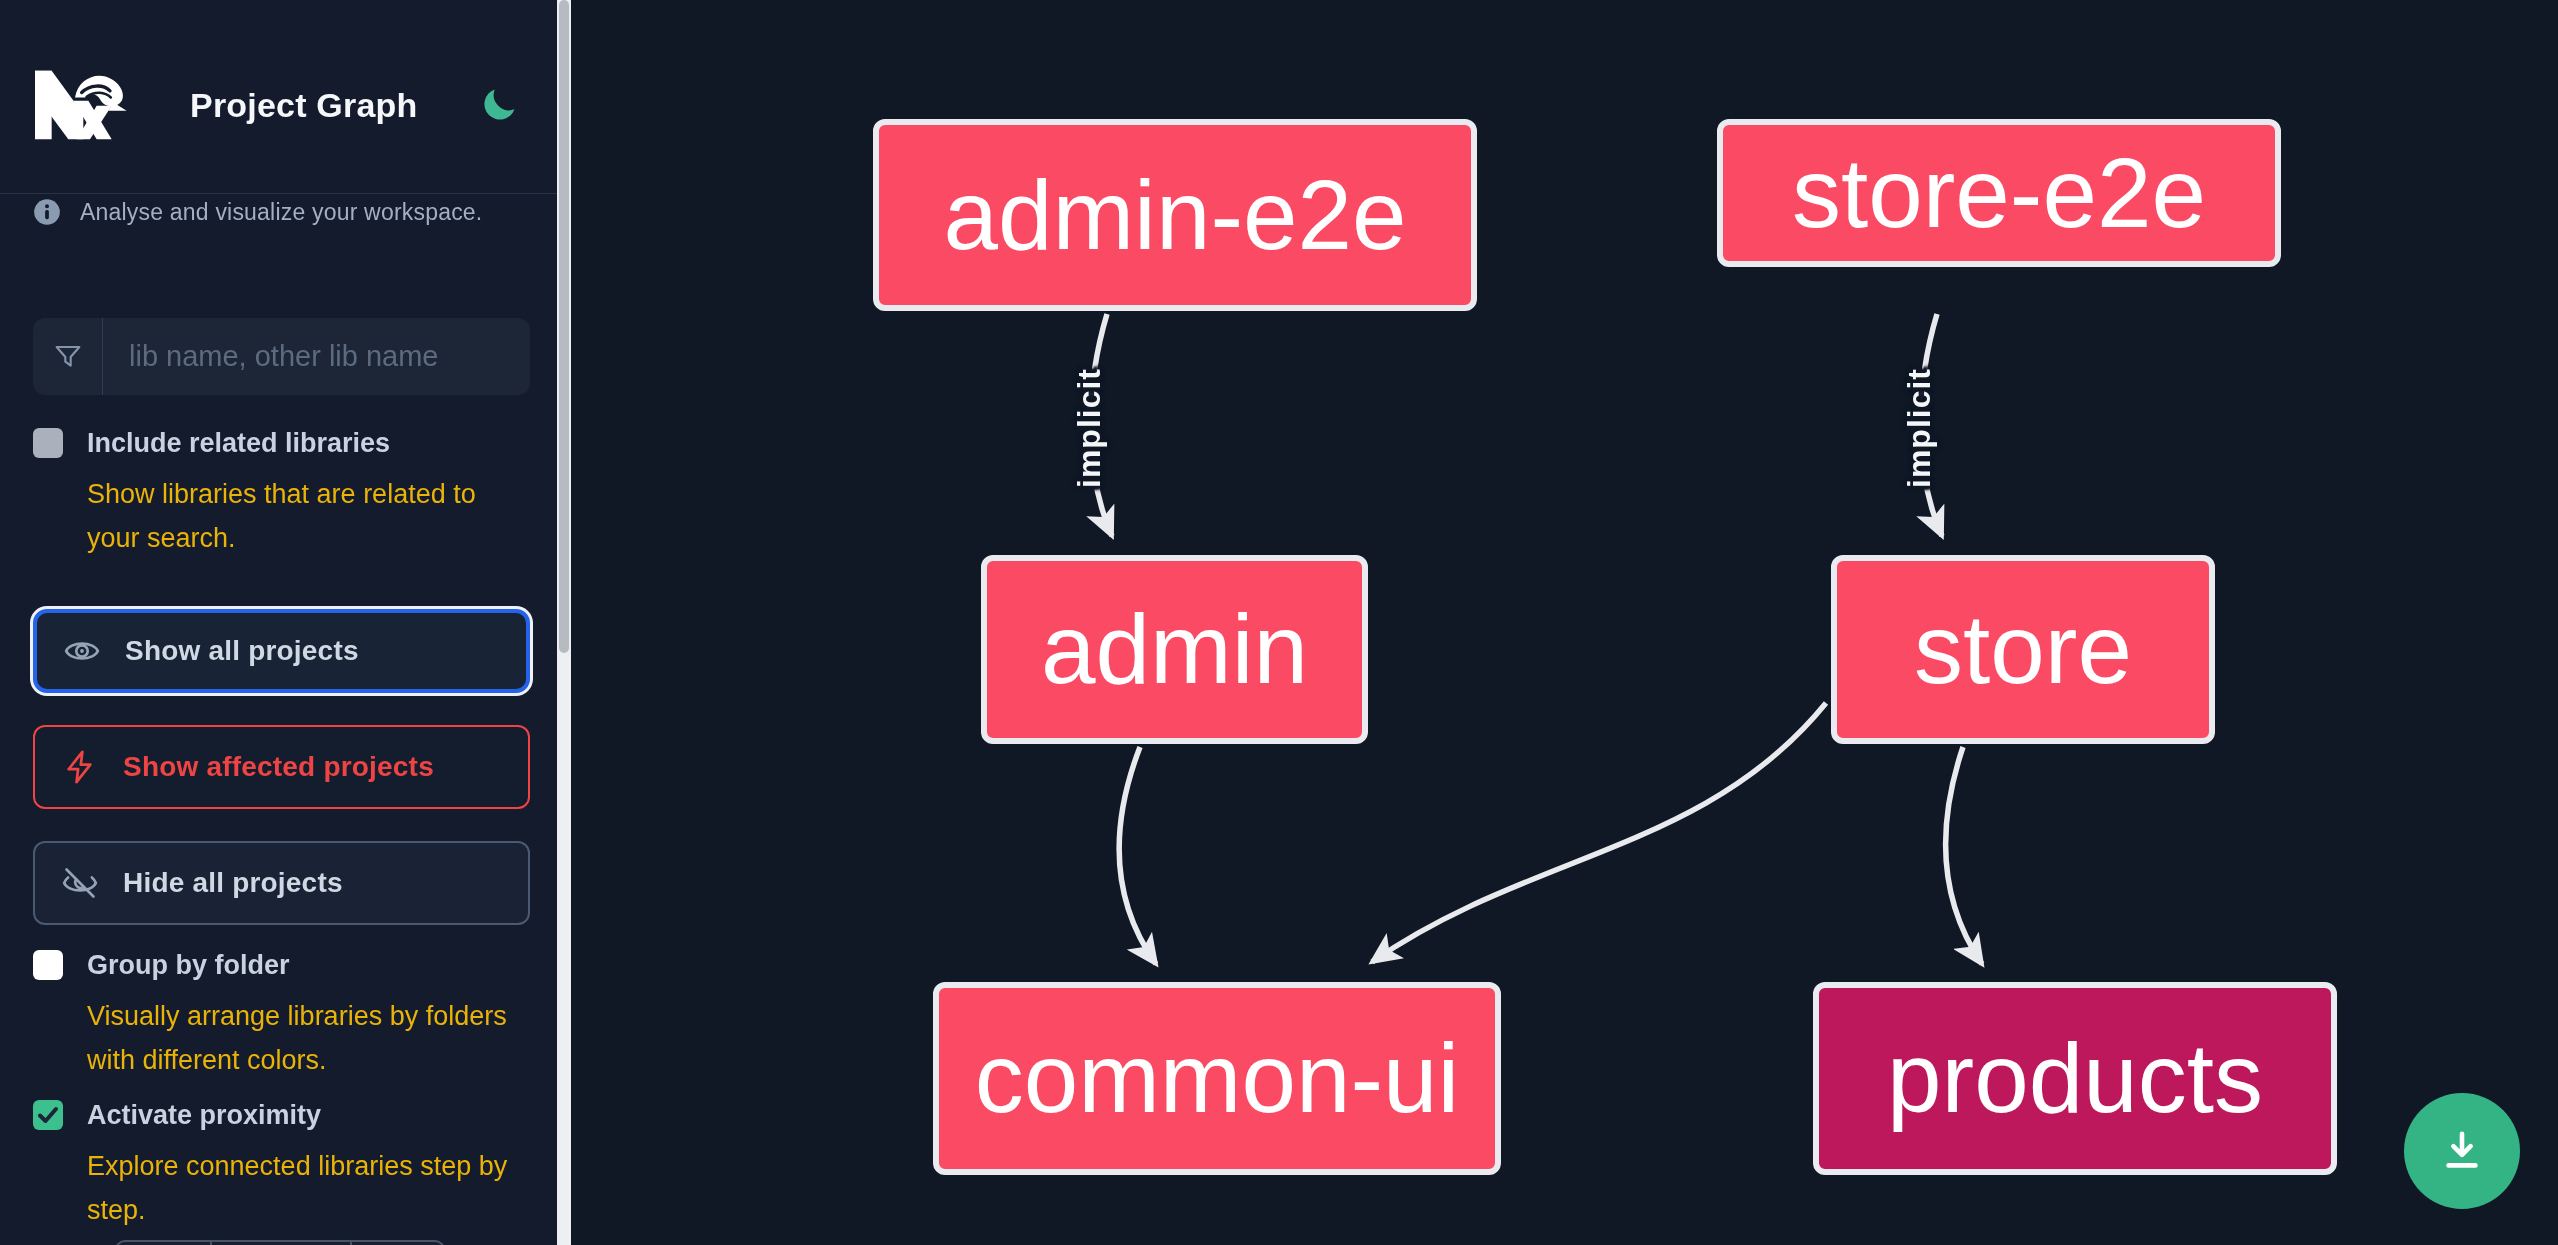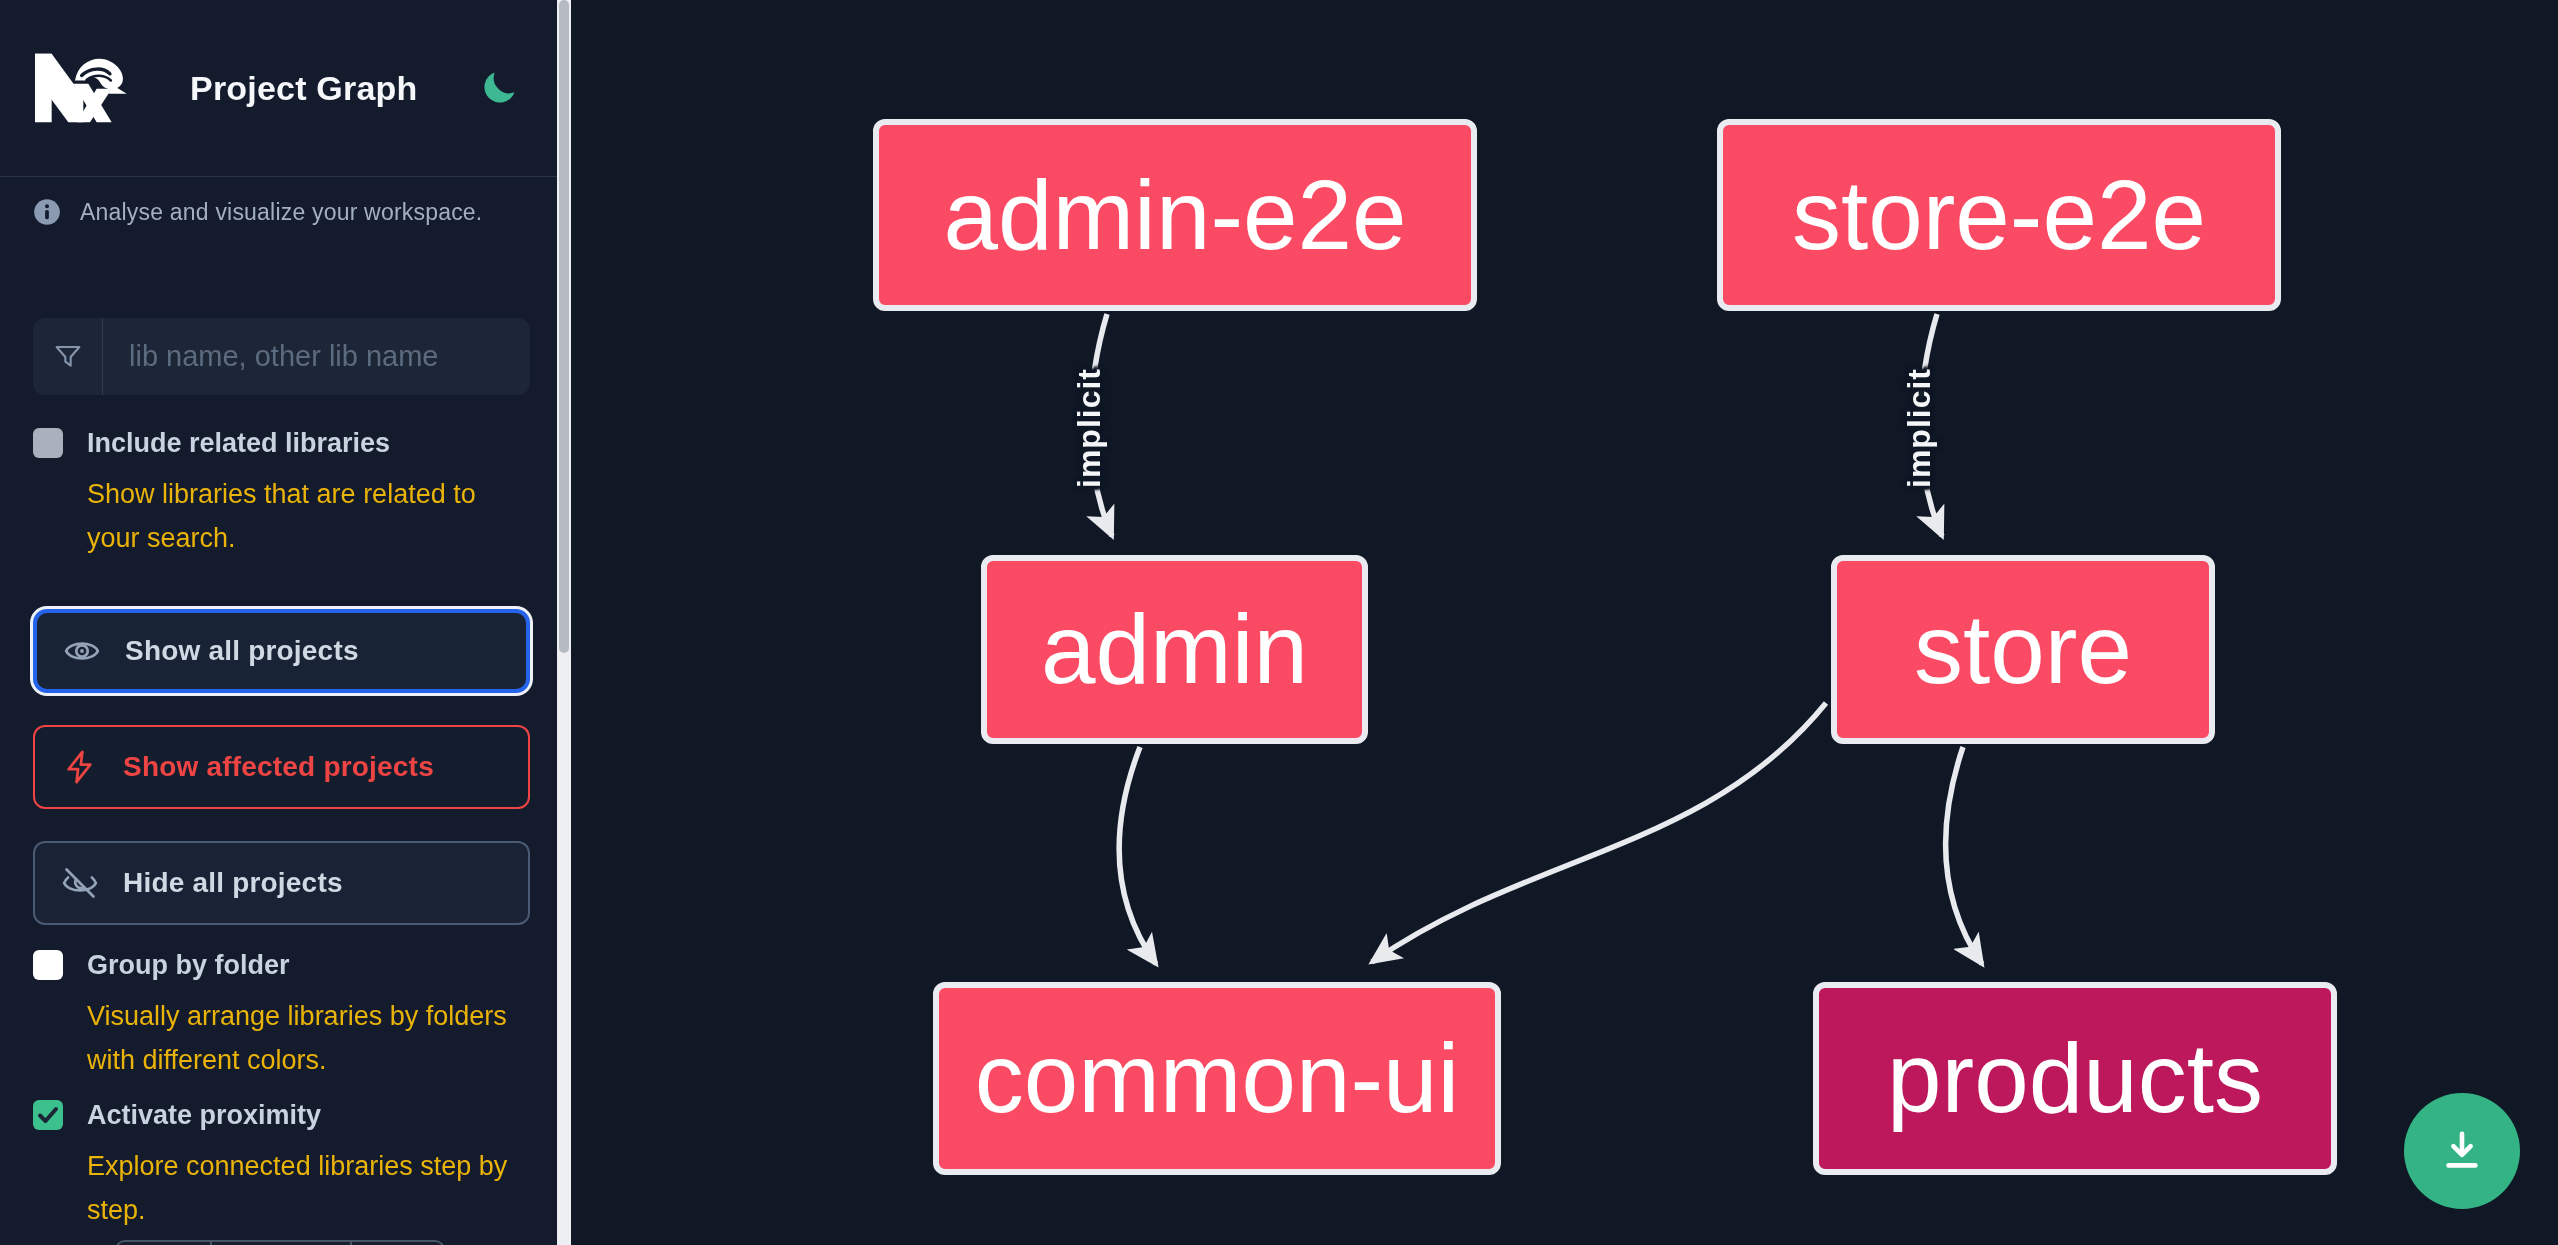--- a/index.html
+++ b/index.html
@@ -11,21 +11,21 @@
     background:#101826;
     font-family: "Liberation Sans", sans-serif;
   }
 
   
   #sidebar {
     position:absolute; left:0; top:0; width:557px; height:1245px;
     background:#131b2c;
   }
   #sidebar-header {
-    position:absolute; left:0; top:0; width:557px; height:177px;
+    position:absolute; left:0; top:17px; width:557px; height:177px;
     border-bottom:1px solid #26334a;
     display:flex; align-items:center; padding:0 36px 0 30px;
   }
   .logo-svg { width:100px; height:72px; display:block; }
   .app-title {
     margin-left:60px;
     color:#f5f7fa; font-size:34px; font-weight:700; letter-spacing:0.2px;
   }
   .theme-toggle {
     margin-left:auto; width:44px; height:44px; border:none; background:transparent;
@@ -256,21 +256,21 @@
         <path d="M 1963 747 C 1935 830, 1940 902, 1982 964" marker-end="url(#arrow)"></path>
       </g>
     </svg>
 
     <div class="edge-label" style="left:518px; top:428px;">implicit</div>
     <div class="edge-label" style="left:1348px; top:428px;">implicit</div>
 
     <div class="node pink" style="left:302px;  top:119px; width:604px; height:192px;">
       <span>admin-e2e</span>
     </div>
-    <div class="node pink" style="left:1146px; top:119px; width:564px; height:192px;">
+    <div class="node pink" style="left:1146px; top:119px; width:564px; height:148px;">
       <span>store-e2e</span>
     </div>
     <div class="node pink" style="left:410px;  top:555px; width:387px; height:189px;">
       <span>admin</span>
     </div>
     <div class="node pink" style="left:1260px; top:555px; width:384px; height:189px;">
       <span>store</span>
     </div>
     <div class="node pink" style="left:362px;  top:982px; width:568px; height:193px;">
       <span>common-ui</span>

